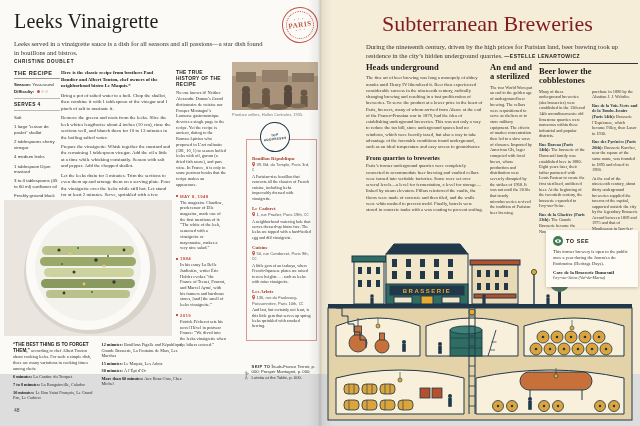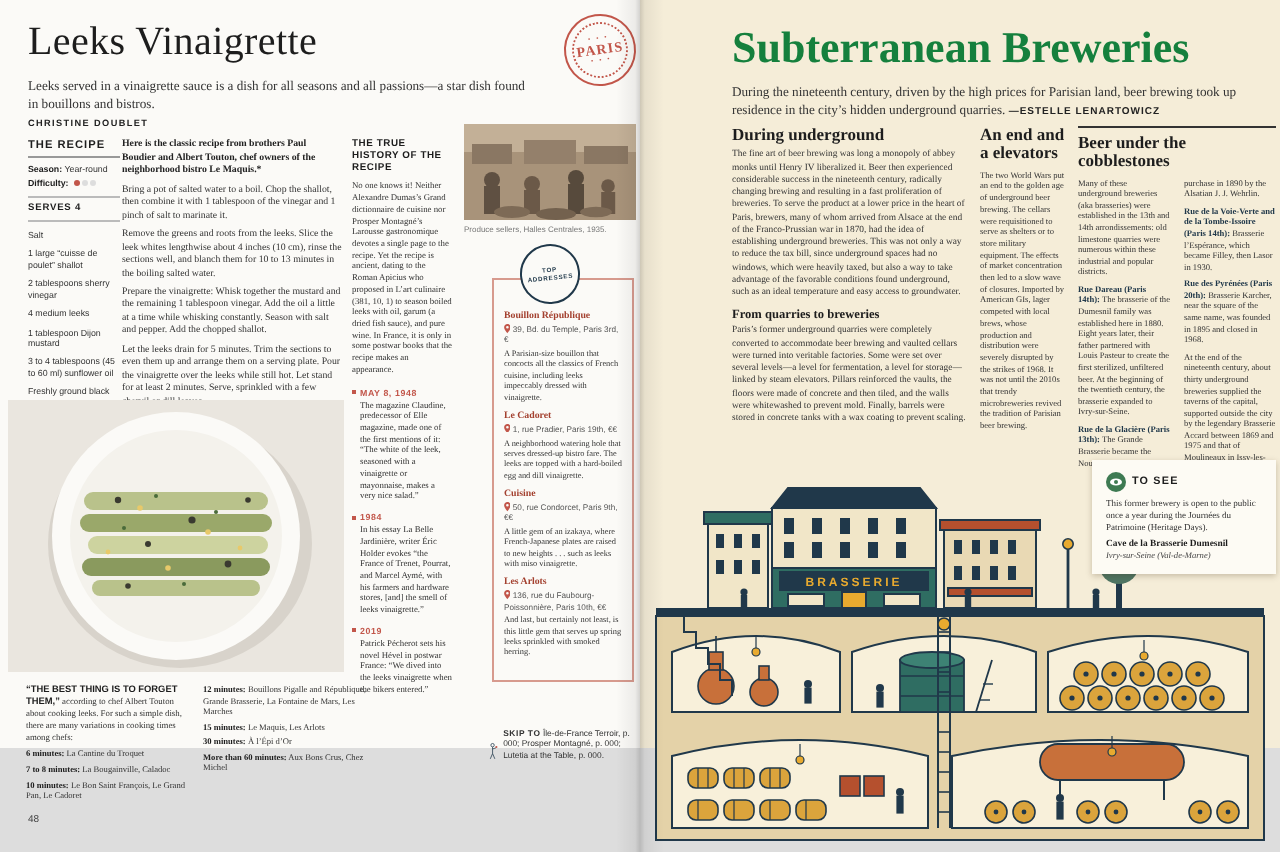--- a/index.html
+++ b/index.html
@@ -67,21 +67,21 @@
   .q-lead { font-size:4.7px; font-family:"Liberation Sans", sans-serif; font-weight:bold; color:#1d1d1d; }
   .q-t { font-size:4.3px; line-height:1.3; color:#333; margin-bottom:2px; }
   .q-t b { color:#1d1d1d; }
 
   .lp-skip { position:absolute; left:244px; top:364px; width:74px; display:flex; gap:3px; }
   .skip-text { font-size:4.2px; line-height:1.3; color:#333; }
   .skip-text b { letter-spacing:.3px; font-family:"Liberation Sans", sans-serif; }
   .lp-pageno { position:absolute; left:14px; top:407px; font-size:5px; color:#444; }
 
   
-  .rp-title { position:absolute; left:46px; top:11px; font-size:22px; font-weight:700; color:#15803d; }
+  .rp-title { position:absolute; left:62px; top:11px; font-size:22px; font-weight:400; color:#7f1d1d; }
   .rp-deck { position:absolute; left:46px; top:42px; width:268px; font-size:6.6px; line-height:1.4; color:#333; }
   .rp-byline { font-size:5px; font-weight:bold; letter-spacing:.5px; font-family:"Liberation Sans", sans-serif; color:#222; }
   .rp-col1 { position:absolute; left:46px; top:63px; width:117px; }
   .rp-col2 { position:absolute; left:170px; top:63px; width:43px; }
   .rp-col3 { position:absolute; left:219px; top:63px; width:99px; }
   .col-h { font-size:8.5px; font-weight:bold; color:#1d1d1d; line-height:1.1; margin-bottom:3px; }
   .rp-col1 p, .rp-col2 p { font-size:4.7px; line-height:1.33; color:#333; }
   .rp-col2 p { font-size:4.3px; }
   .rp-sub { font-size:6.3px; font-weight:bold; color:#1d1d1d; margin:4px 0 2px 0; }
   .rp-col3 .col-h { border-top:1px solid #333; padding-top:3px; }
@@ -286,33 +286,33 @@
 
     <div class="lp-pageno sans">48</div>
   </div>
 
   <div class="page" id="right-page">
 
     <h1 class="rp-title">Subterranean Breweries</h1>
     <p class="rp-deck"><span>During the nineteenth century, driven by the high prices for Parisian land, beer brewing took up residence in the city’s hidden underground quarries.</span> <span class="rp-byline">—ESTELLE LENARTOWICZ</span></p>
 
     <section class="rp-col1">
-      <h2 class="col-h">During underground</h2>
+      <h2 class="col-h">Heads underground</h2>
       <p>The fine art of beer brewing was long a monopoly of abbey monks until Henry IV liberalized it. Beer then experienced considerable success in the nineteenth century, radically changing brewing and resulting in a fast proliferation of breweries. To serve the product at a lower price in the heart of Paris, brewers, many of whom arrived from Alsace at the end of the Franco-Prussian war in 1870, had the idea of establishing underground breweries. This was not only a way to reduce the tax bill, since underground spaces had no windows, which were heavily taxed, but also a way to take advantage of the favorable conditions found underground, such as an ideal temperature and easy access to groundwater.</p>
       <h3 class="rp-sub">From quarries to breweries</h3>
       <p>Paris’s former underground quarries were completely converted to accommodate beer brewing and vaulted cellars were turned into veritable factories. Some were set over several levels—a level for fermentation, a level for storage—linked by steam elevators. Pillars reinforced the vaults, the floors were made of concrete and then tiled, and the walls were whitewashed to prevent mold. Finally, barrels were stored in concrete tanks with a wax coating to prevent scaling.</p>
     </section>
 
     <section class="rp-col2">
-      <h2 class="col-h">An end and a elevators</h2>
+      <h2 class="col-h">An end and a sterilized</h2>
       <p>The two World Wars put an end to the golden age of underground beer brewing. The cellars were requisitioned to serve as shelters or to store military equipment. The effects of market concentration then led to a slow wave of closures. Imported by American GIs, lager competed with local brews, whose production and distribution were severely disrupted by the strikes of 1968. It was not until the 2010s that trendy microbreweries revived the tradition of Parisian beer brewing.</p>
     </section>
 
     <section class="rp-col3">
-      <h2 class="col-h">Beer under the cobblestones</h2>
+      <h2 class="col-h">Beer lower the cobblestones</h2>
       <div class="cb-flow">
         <p>Many of these underground breweries (aka brasseries) were established in the 13th and 14th arrondissements: old limestone quarries were numerous within these industrial and popular districts.</p>
         <p><b>Rue Dareau (Paris 14th):</b> <span>The brasserie of the Dumesnil family was established here in 1880. Eight years later, their father partnered with Louis Pasteur to create the first sterilized, unfiltered beer. At the beginning of the twentieth century, the brasserie expanded to Ivry-sur-Seine.</span></p>
         <p><b>Rue de la Glacière (Paris 13th):</b> <span>The Grande Brasserie became the Nouvelle Gallia after its purchase in 1890 by the Alsatian J. J. Wehrlin.</span></p>
         <p><b>Rue de la Voie-Verte and de la Tombe-Issoire (Paris 14th):</b> <span>Brasserie l’Espérance, which became Filley, then Lasor in 1930.</span></p>
         <p><b>Rue des Pyrénées (Paris 20th):</b> <span>Brasserie Karcher, near the square of the same name, was founded in 1895 and closed in 1968.</span></p>
         <p>At the end of the nineteenth century, about thirty underground breweries supplied the taverns of the capital, supported outside the city by the legendary Brasserie Accard between 1869 and 1975 and that of Moulineaux in Issy-les-Moulineaux.</p>
       </div>
     </section>
 

